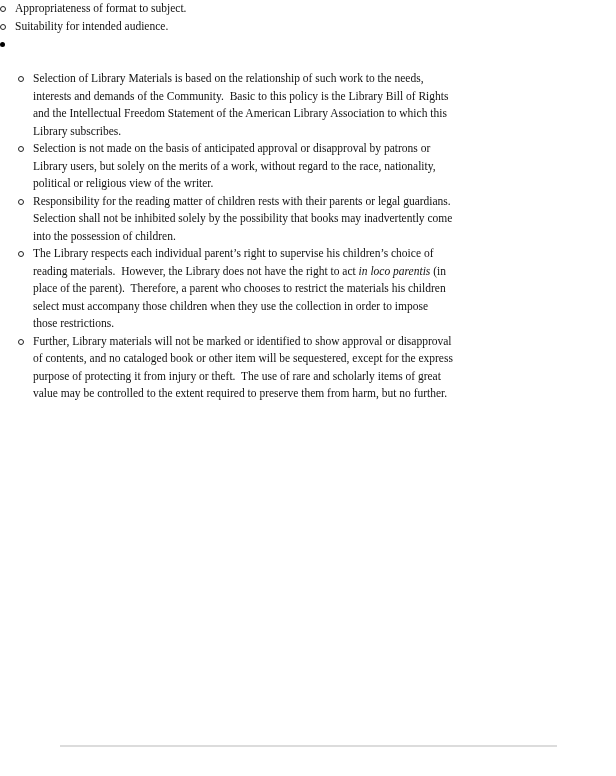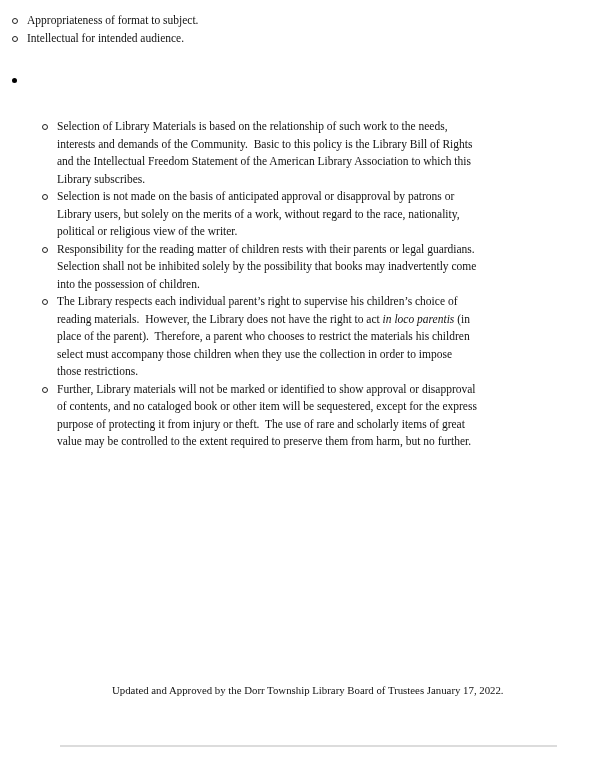--- a/index.html
+++ b/index.html
@@ -5,21 +5,21 @@
   html, body { margin: 0; padding: 0; background: #ffffff; }
   .page {
     position: relative;
     width: 616px;
     height: 776px;
     background: #ffffff;
     font-family: "Liberation Serif", serif;
     color: #111111;
     overflow: hidden;
   }
-  ul.list { list-style: none; margin: 0; padding: 12px; }
+  ul.list { list-style: none; margin: 0; padding: 0; }
   ul.list li {
     position: relative;
     font-size: 11.5px;
     line-height: 17.5px;
     white-space: pre-wrap;
     color: #111111;
   }
   
   .intro-list { margin: 47px 0 0 117px; }
   .intro-list > li, .nested > li { padding-left: 15px; width: 421px; }
@@ -84,30 +84,29 @@
   .f-right .page-word { color: #9aa3ad; font-weight: normal; }
   .seg-italic { font-style: italic; }
 </style>
 </head>
 <body>
 
 <div class="page">
 
   <ul class="list intro-list">
       <li><span>Appropriateness of format to subject.</span></li>
-      <li><span>Intellectual for intended audience.</span></li>
+      <li><span>Suitability for intended audience.</span></li>
     </ul>
 
   <ul class="list main-list">
     <li>
       <ul class="list nested"><li><span>Selection of Library Materials is based on the relationship of such work to the needs, interests and demands of the Community.  Basic to this policy is the Library Bill of Rights and the Intellectual Freedom Statement of the American Library Association to which this Library subscribes.</span></li><li><span>Selection is not made on the basis of anticipated approval or disapproval by patrons or Library users, but solely on the merits of a work, without regard to the race, nationality, political or religious view of the writer.</span></li><li><span>Responsibility for the reading matter of children rests with their parents or legal guardians.  Selection shall not be inhibited solely by the possibility that books may inadvertently come into the possession of children.</span></li><li><span>The Library respects each individual parent’s right to supervise his children’s choice of reading materials.  However, the Library does not have the right to act </span><span class="seg-italic">in loco parentis</span><span> (in place of the parent).  Therefore, a parent who chooses to restrict the materials his children select must accompany those children when they use the collection in order to impose those restrictions.</span></li><li><span>Further, Library materials will not be marked or identified to show approval or disapproval of contents, and no cataloged book or other item will be sequestered, except for the express purpose of protecting it from injury or theft.  The use of rare and scholarly items of great value may be controlled to the extent required to preserve them from harm, but no further.</span></li></ul>
     </li>
   </ul>
 
-  <p class="approval">Updated and Approved by the Dorr Township Library Board of Trustees January 17, 2022.</p>
 
   <div class="footer-rule"></div>
 
   <div class="footer-row">
     <span class="f-left">Dorr Township Library</span>
     <span class="f-mid">1804 Sunset Drive, Dorr, MI 49323</span>
     <span class="f-right"><span class="page-num">2</span><span class="pipe">|</span><span class="page-word">Cost</span></span>
   </div>
 
 </div>

